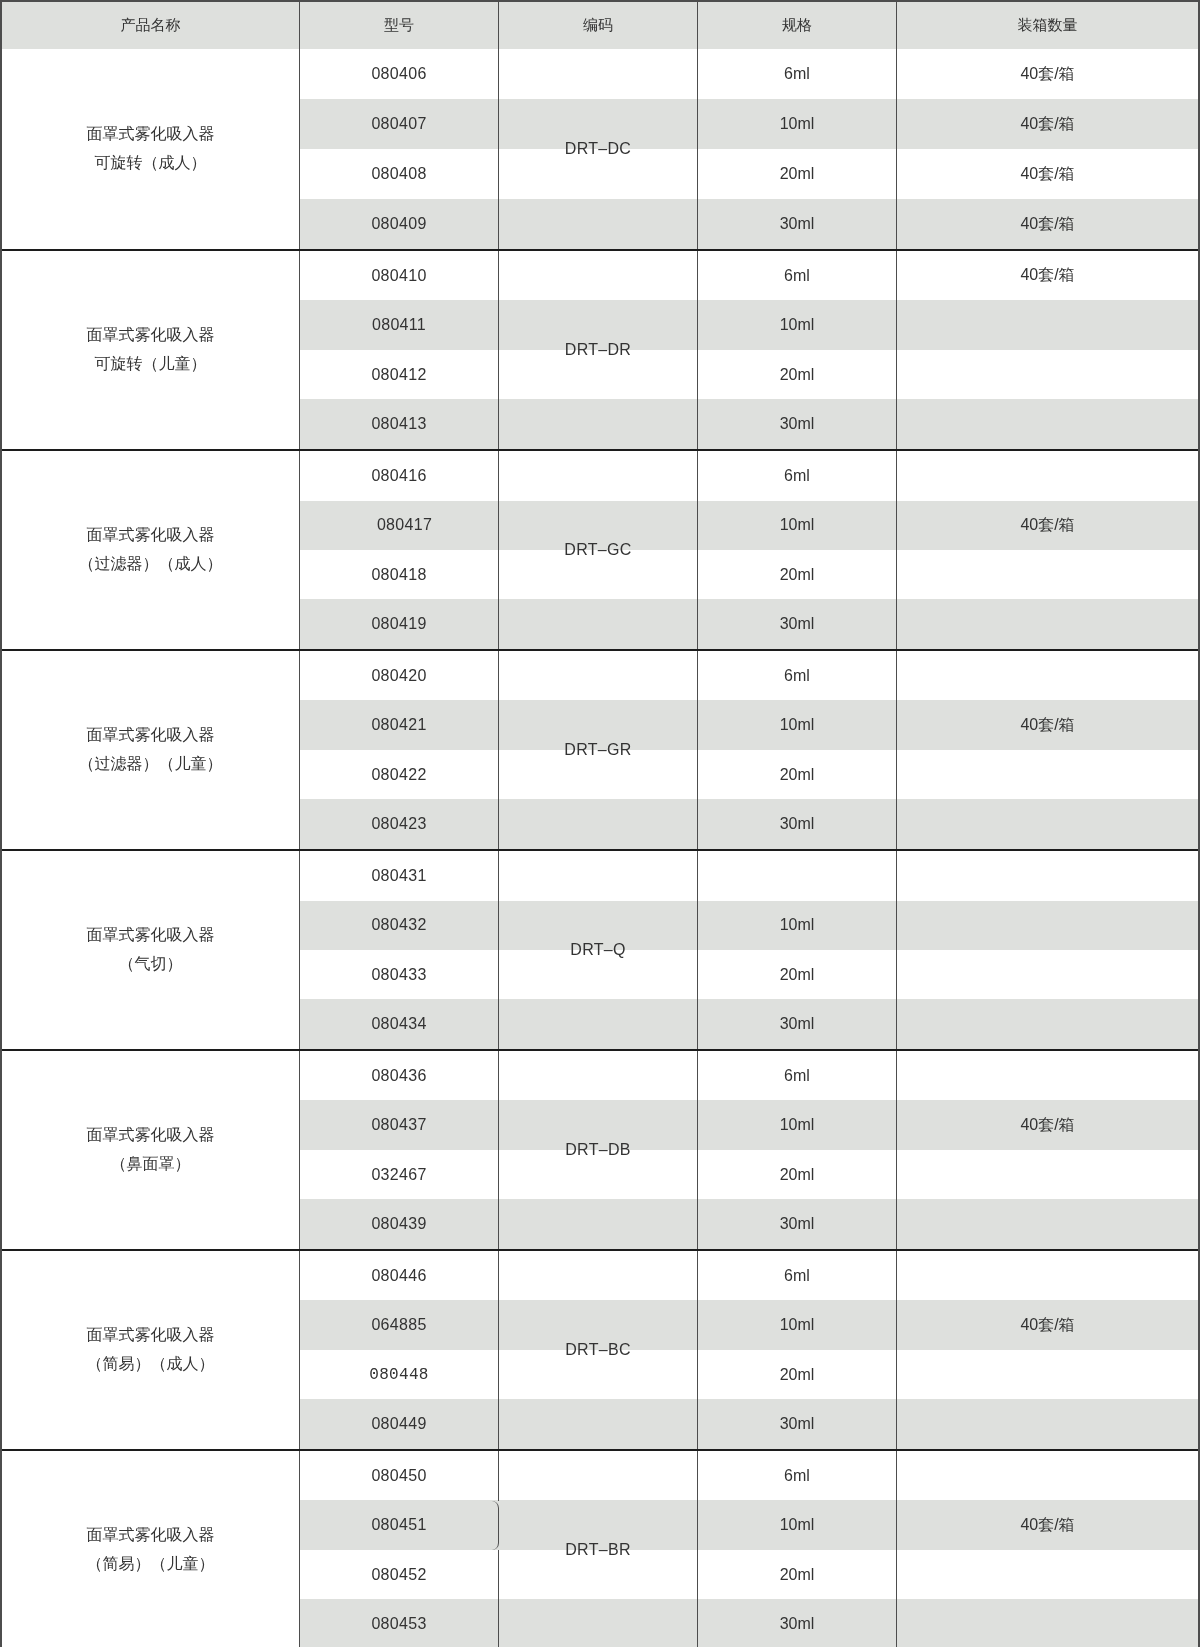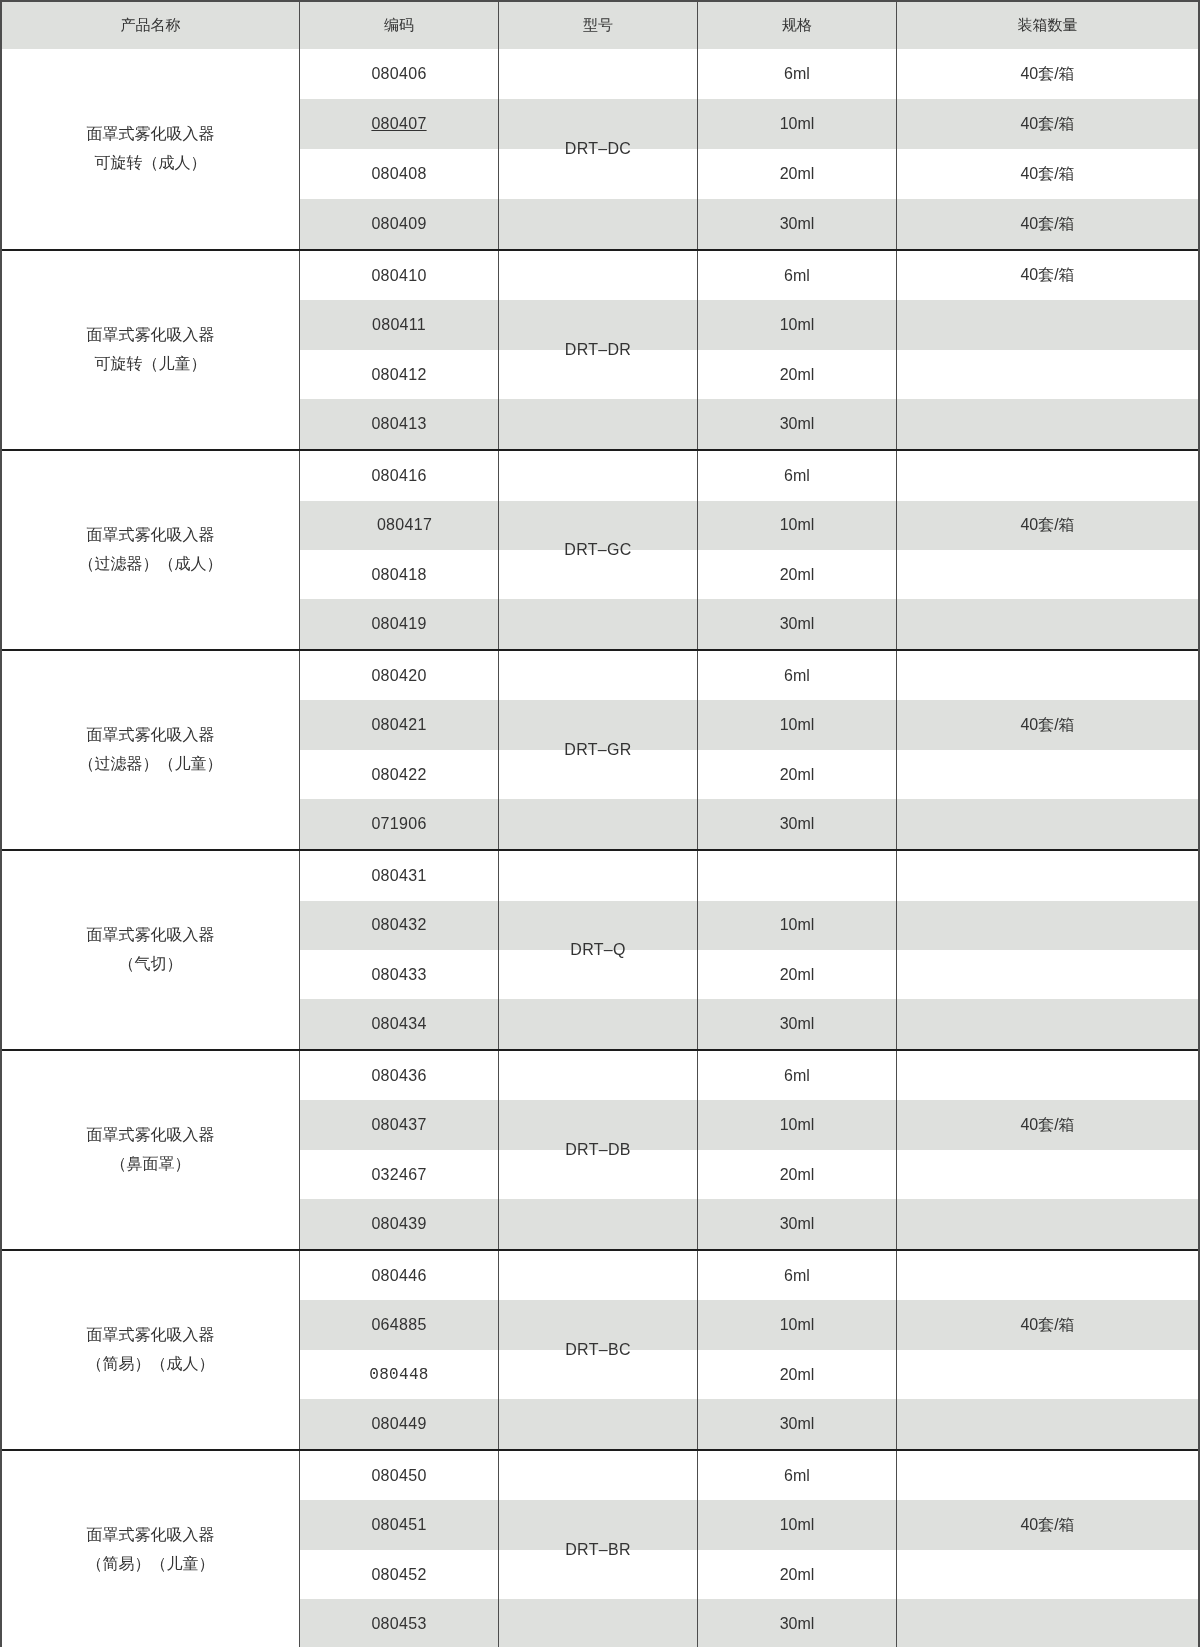--- a/index.html
+++ b/index.html
@@ -62,36 +62,36 @@
   .code-cell{grid-column:2;letter-spacing:0.3px;}
   .spec-cell{grid-column:4;}
   .pack-cell{grid-column:5;}
 </style>
 </head>
 <body>
 
 <div class="table-wrap">
   <div class="header-row grid-cols">
     <div class="hcell bR">产品名称</div>
+    <div class="hcell bR">型号</div>
     <div class="hcell bR">编码</div>
-    <div class="hcell bR">型号</div>
     <div class="hcell bR">规格</div>
     <div class="hcell">装箱数量</div>
   </div>
   <div id="groups-container">
       <div class="group grid-cols">
         <div class="cell name-cell bR">
           <div class="">面罩式雾化吸入器</div>
           <div class="">可旋转（成人）</div>
         </div>
         <div class="cell model-cell bR" style="grid-row: 1 / 5;">DRT–DC</div>
         <div class="cell code-cell bR" style="grid-row: 1;">080406</div>
         <div class="cell spec-cell bR" style="grid-row: 1;">6ml</div>
         <div class="cell pack-cell" style="grid-row: 1;">40套/箱</div>
-        <div class="cell code-cell bR" style="grid-row: 2; text-decoration: underline;">080407</div>
+        <div class="cell code-cell bR" style="grid-row: 2;">080407</div>
         <div class="cell spec-cell bR" style="grid-row: 2;">10ml</div>
         <div class="cell pack-cell" style="grid-row: 2;">40套/箱</div>
         <div class="cell code-cell bR" style="grid-row: 3;">080408</div>
         <div class="cell spec-cell bR" style="grid-row: 3;">20ml</div>
         <div class="cell pack-cell" style="grid-row: 3;">40套/箱</div>
         <div class="cell code-cell bR" style="grid-row: 4;">080409</div>
         <div class="cell spec-cell bR" style="grid-row: 4;">30ml</div>
         <div class="cell pack-cell" style="grid-row: 4;">40套/箱</div>
       </div>
       <div class="group grid-cols">
@@ -140,21 +140,21 @@
         <div class="cell model-cell bR" style="grid-row: 1 / 5;">DRT–GR</div>
         <div class="cell code-cell bR" style="grid-row: 1;">080420</div>
         <div class="cell spec-cell bR" style="grid-row: 1;">6ml</div>
         <div class="cell pack-cell" style="grid-row: 1;"></div>
         <div class="cell code-cell bR" style="grid-row: 2;">080421</div>
         <div class="cell spec-cell bR" style="grid-row: 2;">10ml</div>
         <div class="cell pack-cell" style="grid-row: 2;">40套/箱</div>
         <div class="cell code-cell bR" style="grid-row: 3;">080422</div>
         <div class="cell spec-cell bR" style="grid-row: 3;">20ml</div>
         <div class="cell pack-cell" style="grid-row: 3;"></div>
-        <div class="cell code-cell bR" style="grid-row: 4;">071906</div>
+        <div class="cell code-cell bR" style="grid-row: 4;">080423</div>
         <div class="cell spec-cell bR" style="grid-row: 4;">30ml</div>
         <div class="cell pack-cell" style="grid-row: 4;"></div>
       </div>
       <div class="group grid-cols">
         <div class="cell name-cell bR">
           <div class="">面罩式雾化吸入器</div>
           <div class="">（气切）</div>
         </div>
         <div class="cell model-cell bR" style="grid-row: 1 / 5;">DRT–Q</div>
         <div class="cell code-cell bR" style="grid-row: 1;">080431</div>
@@ -210,21 +210,21 @@
       </div>
       <div class="group grid-cols">
         <div class="cell name-cell bR">
           <div class="">面罩式雾化吸入器</div>
           <div class="">（简易）（儿童）</div>
         </div>
         <div class="cell model-cell bR" style="grid-row: 1 / 5;">DRT–BR</div>
         <div class="cell code-cell bR" style="grid-row: 1;">080450</div>
         <div class="cell spec-cell bR" style="grid-row: 1;">6ml</div>
         <div class="cell pack-cell" style="grid-row: 1;"></div>
-        <div class="cell code-cell bR" style="grid-row: 2;">080451</div>
+        <div class="cell code-cell bR" style="grid-row: 2; border-radius: 7px;">080451</div>
         <div class="cell spec-cell bR" style="grid-row: 2;">10ml</div>
         <div class="cell pack-cell" style="grid-row: 2;">40套/箱</div>
         <div class="cell code-cell bR" style="grid-row: 3;">080452</div>
         <div class="cell spec-cell bR" style="grid-row: 3;">20ml</div>
         <div class="cell pack-cell" style="grid-row: 3;"></div>
         <div class="cell code-cell bR" style="grid-row: 4;">080453</div>
         <div class="cell spec-cell bR" style="grid-row: 4;">30ml</div>
         <div class="cell pack-cell" style="grid-row: 4;"></div>
       </div>
     </div>

